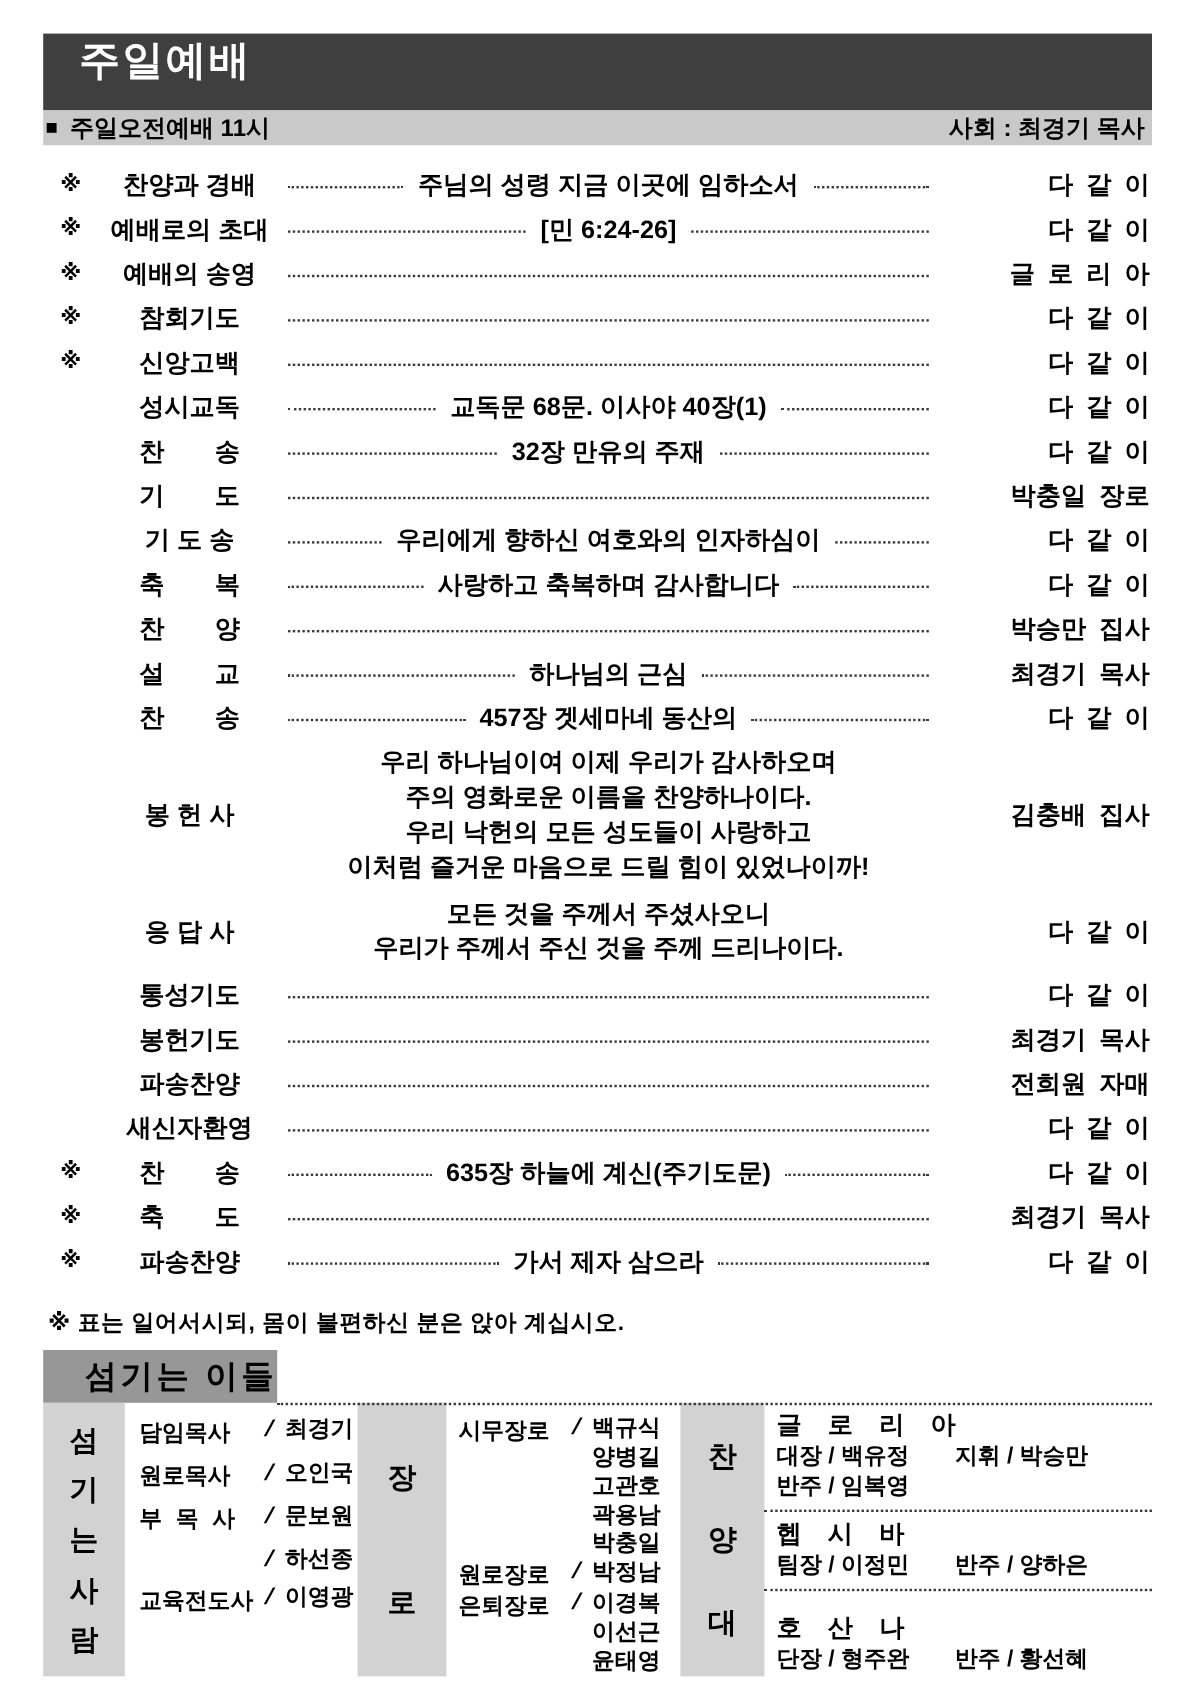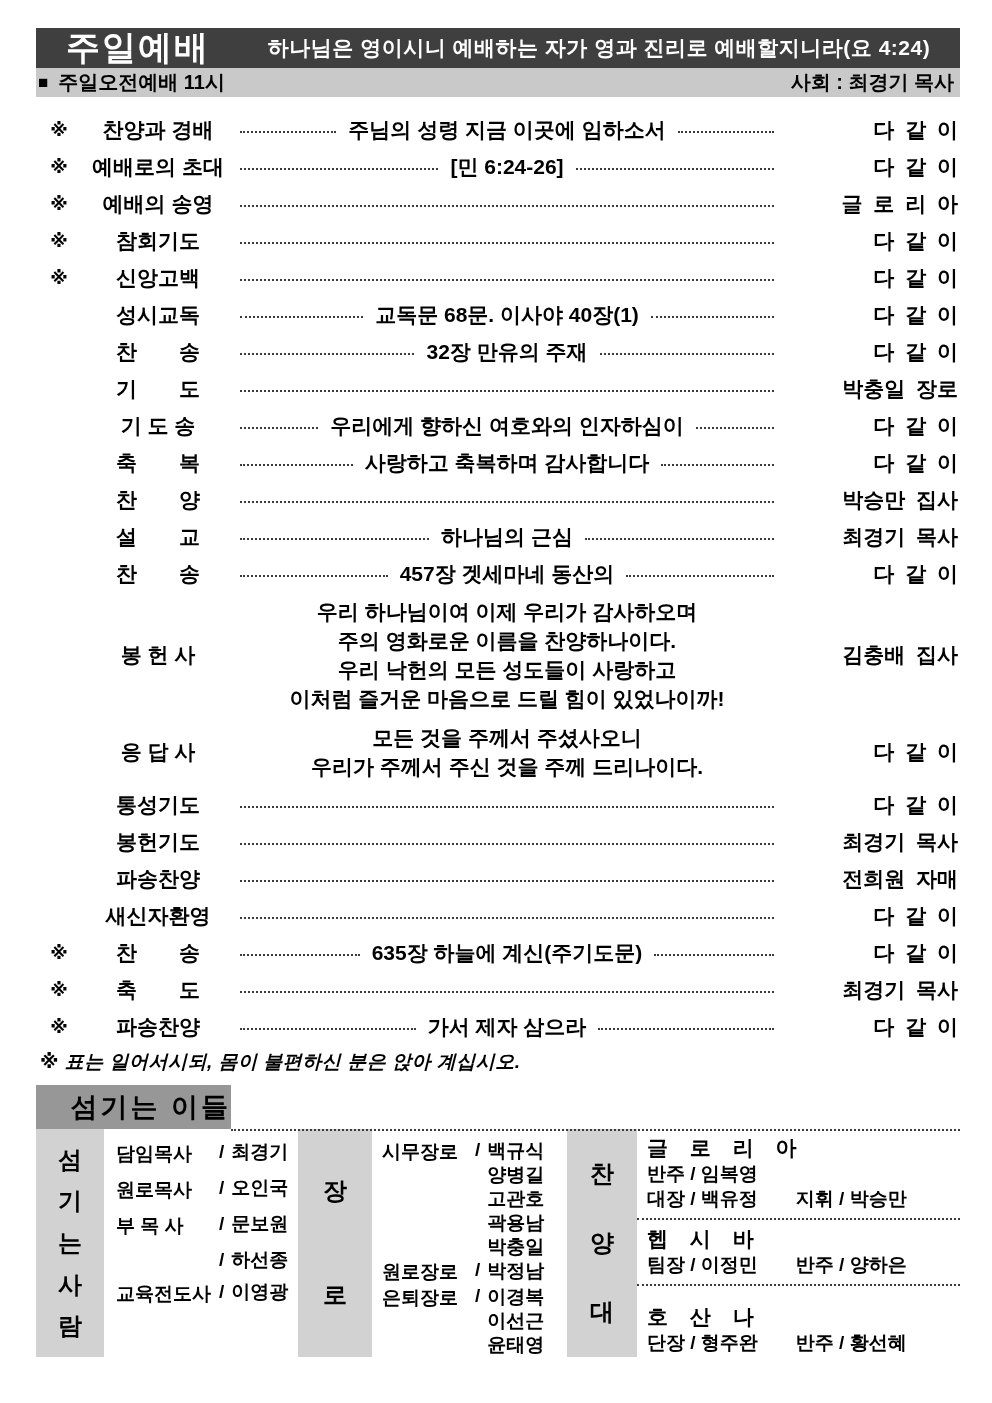--- a/index.html
+++ b/index.html
@@ -8,74 +8,73 @@
   }
   *{box-sizing:border-box;}
   html,body{margin:0;padding:0;}
   body{
     width:992px;height:1403px;background:#ffffff;color:var(--ink);
     font-family:"Liberation Sans","DejaVu Sans",sans-serif;font-weight:bold;overflow:hidden;
   }
   .page{padding:28px 32px 0 36px;}
 
   
-  .header{background:var(--header-bg);color:var(--header-text);height:40px;display:flex;align-items:center;gap:28px;}
+  .header{background:var(--header-bg);color:var(--header-text);height:64px;display:flex;align-items:flex-start;gap:28px;}
   .h-title{font-size:34px;letter-spacing:2px;margin-left:30px;white-space:nowrap;}
   .h-verse{flex:1;text-align:center;font-size:21px;letter-spacing:0.5px;white-space:nowrap;}
   .subbar{background:var(--subbar-bg);height:29px;display:flex;align-items:center;justify-content:space-between;font-size:20px;padding:0 4px 0 2px;}
   .sb-left{display:flex;align-items:center;}
   .sq{font-size:17px;margin-right:10px;line-height:1;}
   .sb-right{padding-right:2px;}
 
   
   #order-list{margin-top:14px;}
   .row{display:flex;align-items:center;height:37px;font-size:21px;}
   .row.multi{height:auto;padding:5px 0;}
   .star{width:46px;text-align:center;font-size:18px;flex:none;}
   .label{width:152px;text-align:center;white-space:pre;flex:none;}
   .mid{flex:1;display:flex;align-items:center;margin:0 14px 0 6px;min-width:0;}
   .leader{flex:1;height:0;border-top:2px dotted var(--dot);margin-top:4px;}
   .center-text{padding:0 12px;white-space:nowrap;}
   .mid-lines{flex:1;text-align:center;line-height:29px;}
   .right{width:172px;flex:none;text-align:right;white-space:pre;word-spacing:5px;padding-right:2px;}
 
-  .footnote{font-size:19px;margin:4px 0 10px 4px;letter-spacing:0.5px;font-style:italic;}
+  .footnote{font-size:19px;margin:20px 0 10px 4px;letter-spacing:0.5px;}
 
   
   .sv-title{background:var(--section-title-bg);width:195px;height:44px;line-height:44px;padding-left:24px;font-size:27px;letter-spacing:3px;margin-top:2px;text-align:right;}
   .sv-table{position:relative;display:flex;align-items:stretch;min-height:192px;}
   .sv-table::before{content:"";position:absolute;top:0;left:195px;right:0;border-top:2px dotted var(--dot);}
   .sv-label{background:var(--label-col-bg);display:flex;flex-direction:column;align-items:center;justify-content:space-around;font-size:24px;padding:10px 0;flex:none;}
   .sv-l1{width:68px;} .sv-l2{width:74px;margin-left:4px;} .sv-l3{width:70px;margin-left:5px;}
   .sv-content{font-size:19px;flex:none;}
   .sv-c1{width:190px;padding:12px 0 0 12px;}
   .sv-c2{width:190px;padding:10px 0 0 10px;}
   .sv-c3{flex:1;padding:6px 0 0 10px;}
-  .sv-row{display:flex;margin-bottom:10px;}
+  .sv-row{display:flex;margin-bottom:10px;font-family:Liberation Mono, monospace;}
   .sv-c2 .sv-row{margin-bottom:0;}
   .sv-role{width:96px;white-space:pre;flex:none;}
   .sv-c2 .sv-role{width:86px;}
   .sv-slash{padding:0 7px;flex:none;}
   .sv-names{flex:none;}
   .sv-names div{line-height:24px;}
   .sv-c1 .sv-names div{line-height:22px;}
   .choir-name{font-size:21px;letter-spacing:8px;line-height:26px;}
   .choir-line{line-height:25px;white-space:pre;}
   .choir-sep{border-top:2px dotted var(--dot);margin:5px 0 6px -10px;}
   .choir-block{padding-bottom:2px;}
   .choir-block.last{padding-top:12px;}
 </style>
 </head>
 <body>
 
 <div class="page">
 
   <div class="header">
     <span class="h-title">주일예배</span>
-    <span class="h-verse">하나님은 영이시니 예배하는 자가 영과 진리로 예배할지니라(요 4:24)</span>
   </div>
 
   <div class="subbar">
     <span class="sb-left">
       <span class="sq">■</span>
       <span>주일오전예배 11시</span>
     </span>
     <span class="sb-right">사회 : 최경기 목사</span>
   </div>
 
@@ -368,22 +367,22 @@
         </div>
       </div>
       <div class="sv-label sv-l3">
         <div>찬</div>
         <div>양</div>
         <div>대</div>
       </div>
       <div class="sv-content sv-c3">
         <div class="choir-block">
           <div class="choir-name">글 로 리 아</div>
+          <div class="choir-line">대장 / 백유정　　지휘 / 박승만</div>
           <div class="choir-line">반주 / 임복영</div>
-          <div class="choir-line">대장 / 백유정　　지휘 / 박승만</div>
         </div>
         <div class="choir-sep"></div>
         <div class="choir-block">
           <div class="choir-name">헵 시 바</div>
           <div class="choir-line">팀장 / 이정민　　반주 / 양하은</div>
         </div>
         <div class="choir-sep"></div>
         <div class="choir-block last">
           <div class="choir-name">호 산 나</div>
           <div class="choir-line">단장 / 형주완　　반주 / 황선혜</div>

